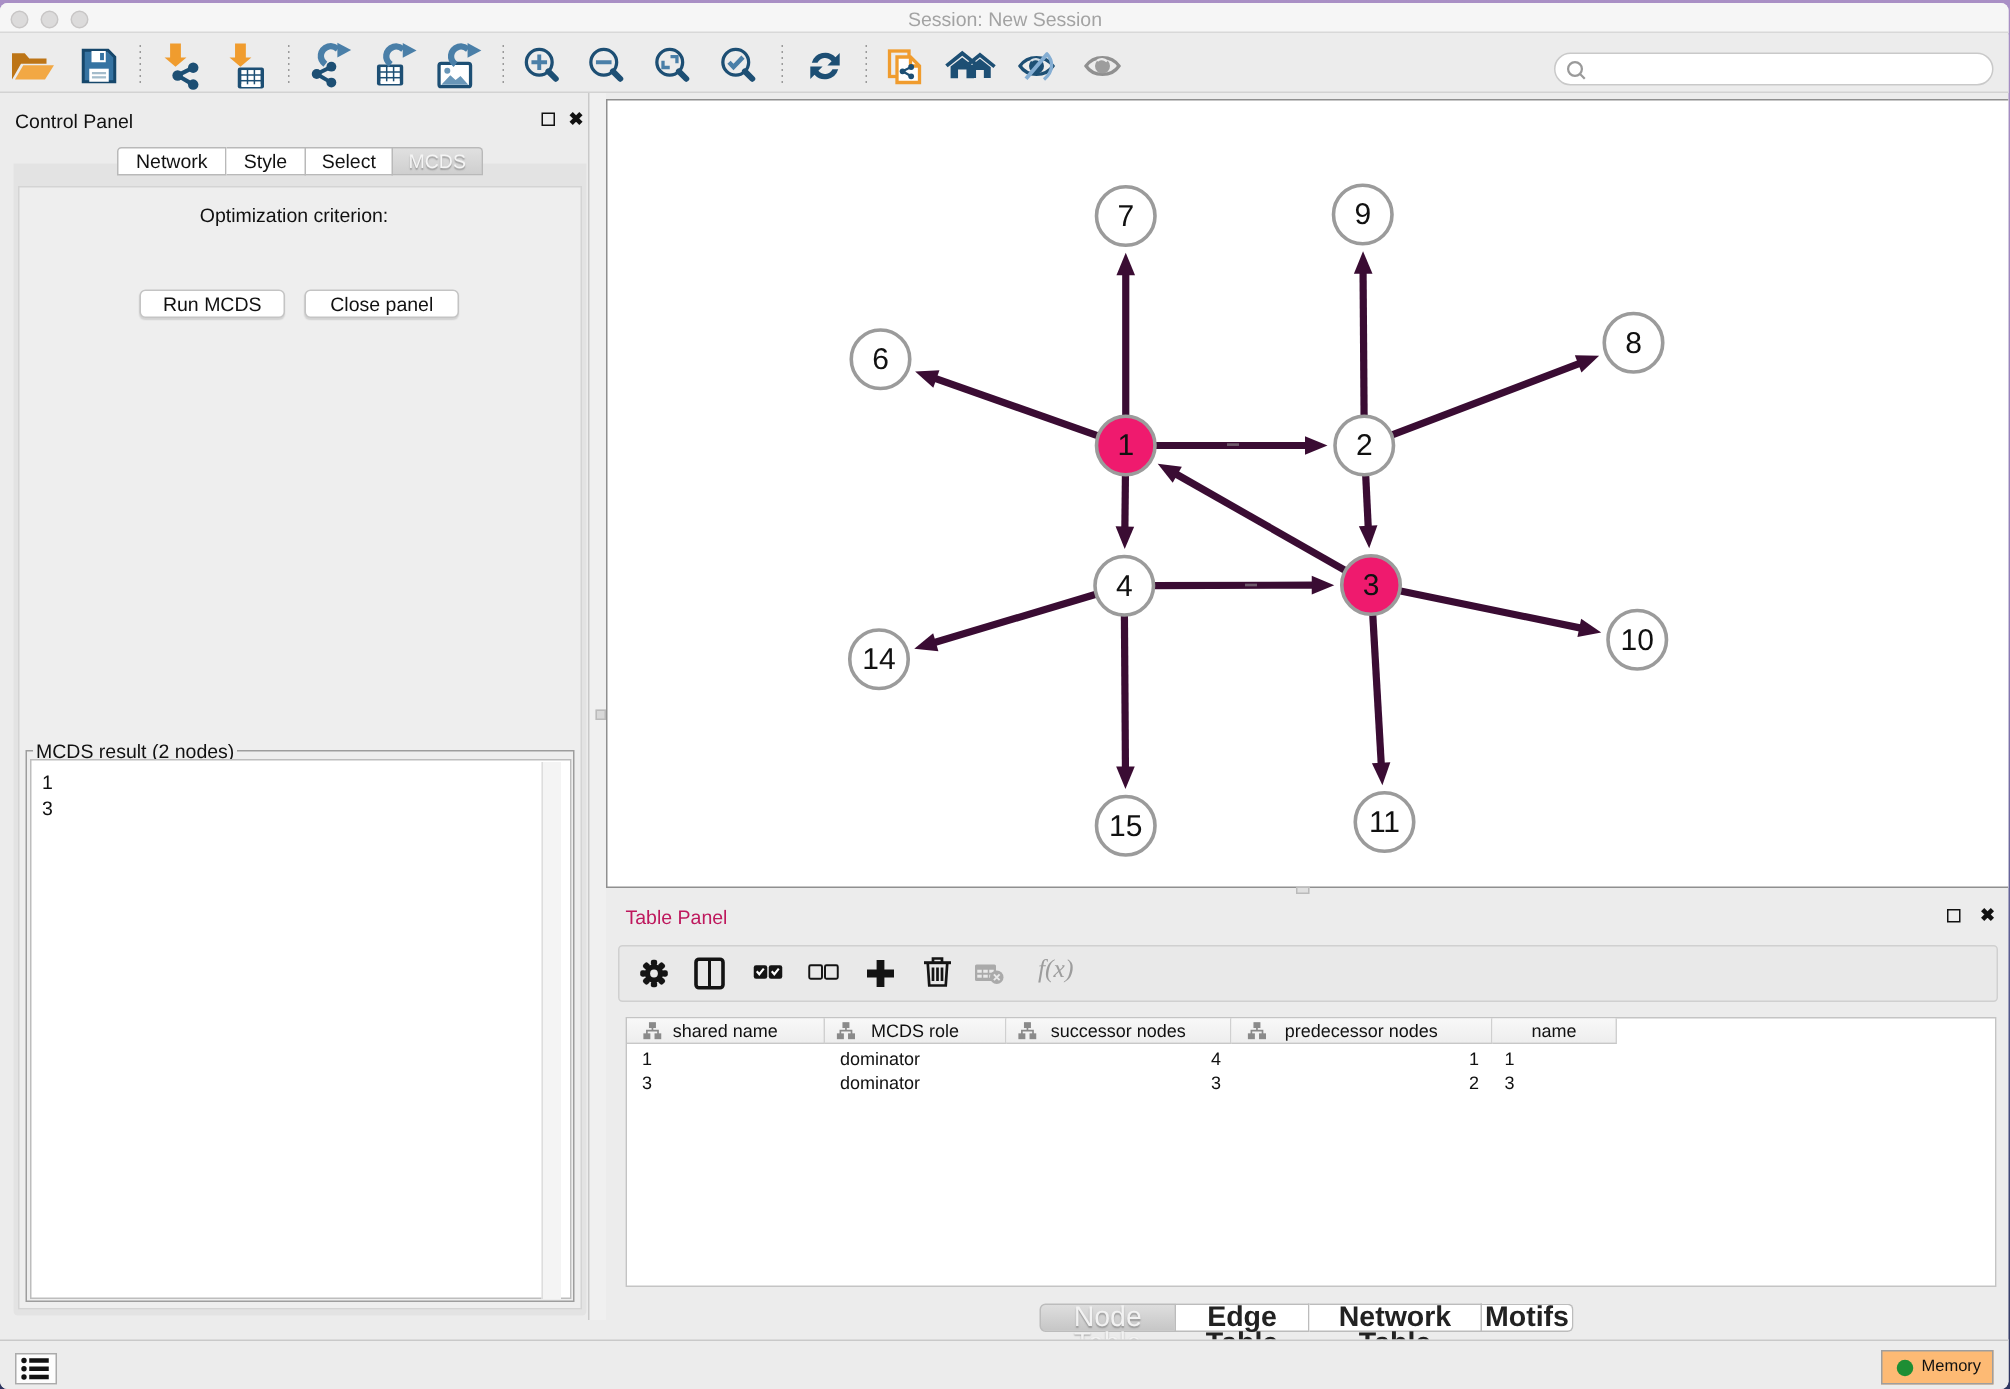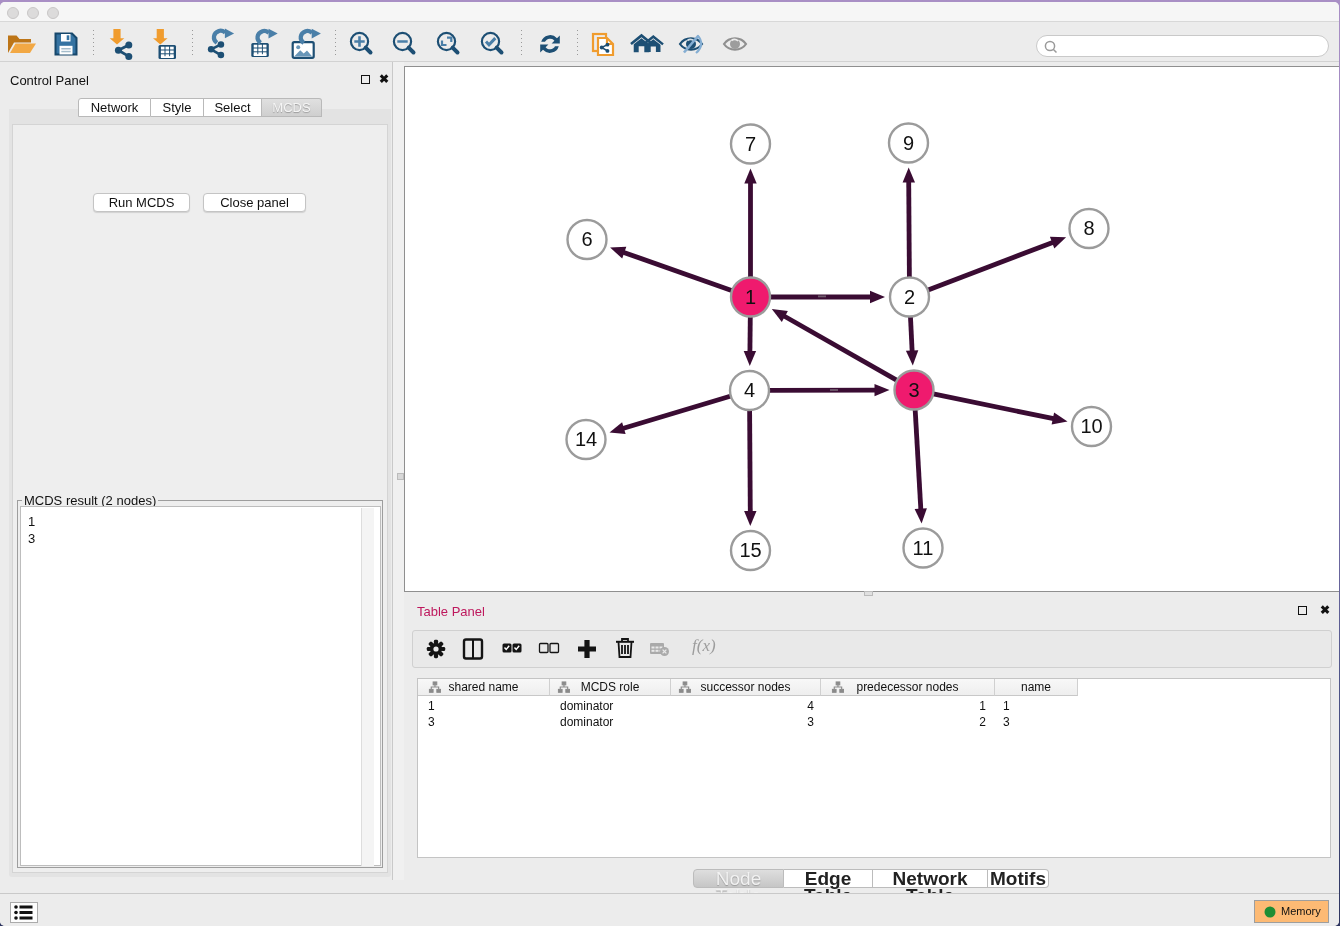--- a/index.html
+++ b/index.html
@@ -45,20 +45,21 @@
 #statusbar { left:0; top:891px; width:1340px; height:35px; background:#ececec; border-top:1px solid #c9c9c9; }
 #listbtn { position:absolute; left:10px; top:8px; width:28px; height:21px; background:#fdfdfd; border:1px solid #ababab; }
 #membtn { position:absolute; left:1254px; top:6px; width:75px; height:23px; background:#fdba74; border:1px solid #9e9e9e; font-size:11px; color:#111; }
 </style></head>
 <body>
 <div id="win">
   <div id="titlebar" class="abs">
     <div class="tl" style="left:7px"></div>
     <div class="tl" style="left:26.5px"></div>
     <div class="tl" style="left:46.5px"></div>
+    <div id="wtitle" class="abs">Session: New Session</div>
   </div>
   <div id="toolbar" class="abs">
     <svg class="abs" style="left:0;top:-23px" width="760" height="62" viewBox="0 0 760 62">
         <g transform="translate(22,44)">
           <path d="M -14 9 L -14 -8.5 L -5.5 -8.5 L -2.5 -5 L 9 -5 L 9 -1.5 L -8 -1.5 L -14 9 Z" fill="#bd7517"></path>
 <path d="M -12 9 L -6.5 -0.5 L 14 -0.5 L 8 9 Z" fill="#f2a844"></path>
         </g>
 <g transform="translate(66,44)">
           <path d="M -10.5 -10.5 L 6 -10.5 L 10.5 -6 L 10.5 10.5 L -10.5 10.5 Z" fill="#3573a2" stroke="#16476b" stroke-width="2"></path>
 <rect x="-5" y="-10" width="9.5" height="7.5" fill="#fff"></rect>
@@ -242,20 +243,21 @@
   <div id="cp" class="abs">
     <div id="cp-head" class="abs">Control Panel</div>
     <div class="floatsq" style="left:361px;top:13px"></div>
     <div class="closex" style="left:379px;top:10px">✖</div>
     <div class="tab" style="left:78px;top:36px;width:73px;border-left:1px solid #b9b9b9;border-radius:3px 0 0 0">Network</div>
     <div class="tab" style="left:151px;top:36px;width:53px">Style</div>
     <div class="tab" style="left:204px;top:36px;width:58px">Select</div>
     <div class="tab" style="left:262px;top:36px;width:60px;background:linear-gradient(#e0e0e0,#cfcfcf);color:#f5f5f5;border-radius:0 3px 0 0;text-shadow:0 1px 1px #9a9a9a">MCDS</div>
     <div id="cpbody" class="abs"></div>
     <div id="cpinner" class="abs"></div>
+    <div id="optlab" class="abs">Optimization criterion:</div>
     <div class="btn" style="left:93px;top:131px;width:97px">Run MCDS</div>
     <div class="btn" style="left:203px;top:131px;width:103px">Close panel</div>
     <div id="fieldset" class="abs">
       <div id="fslegend">MCDS result (2 nodes)</div>
       <div id="fswhite">
         <div style="position:absolute;left:7px;top:6px;font-size:13px;line-height:17px;color:#111">1<br>3</div>
         <div id="fsscroll"></div>
       </div>
     </div>
   </div>

